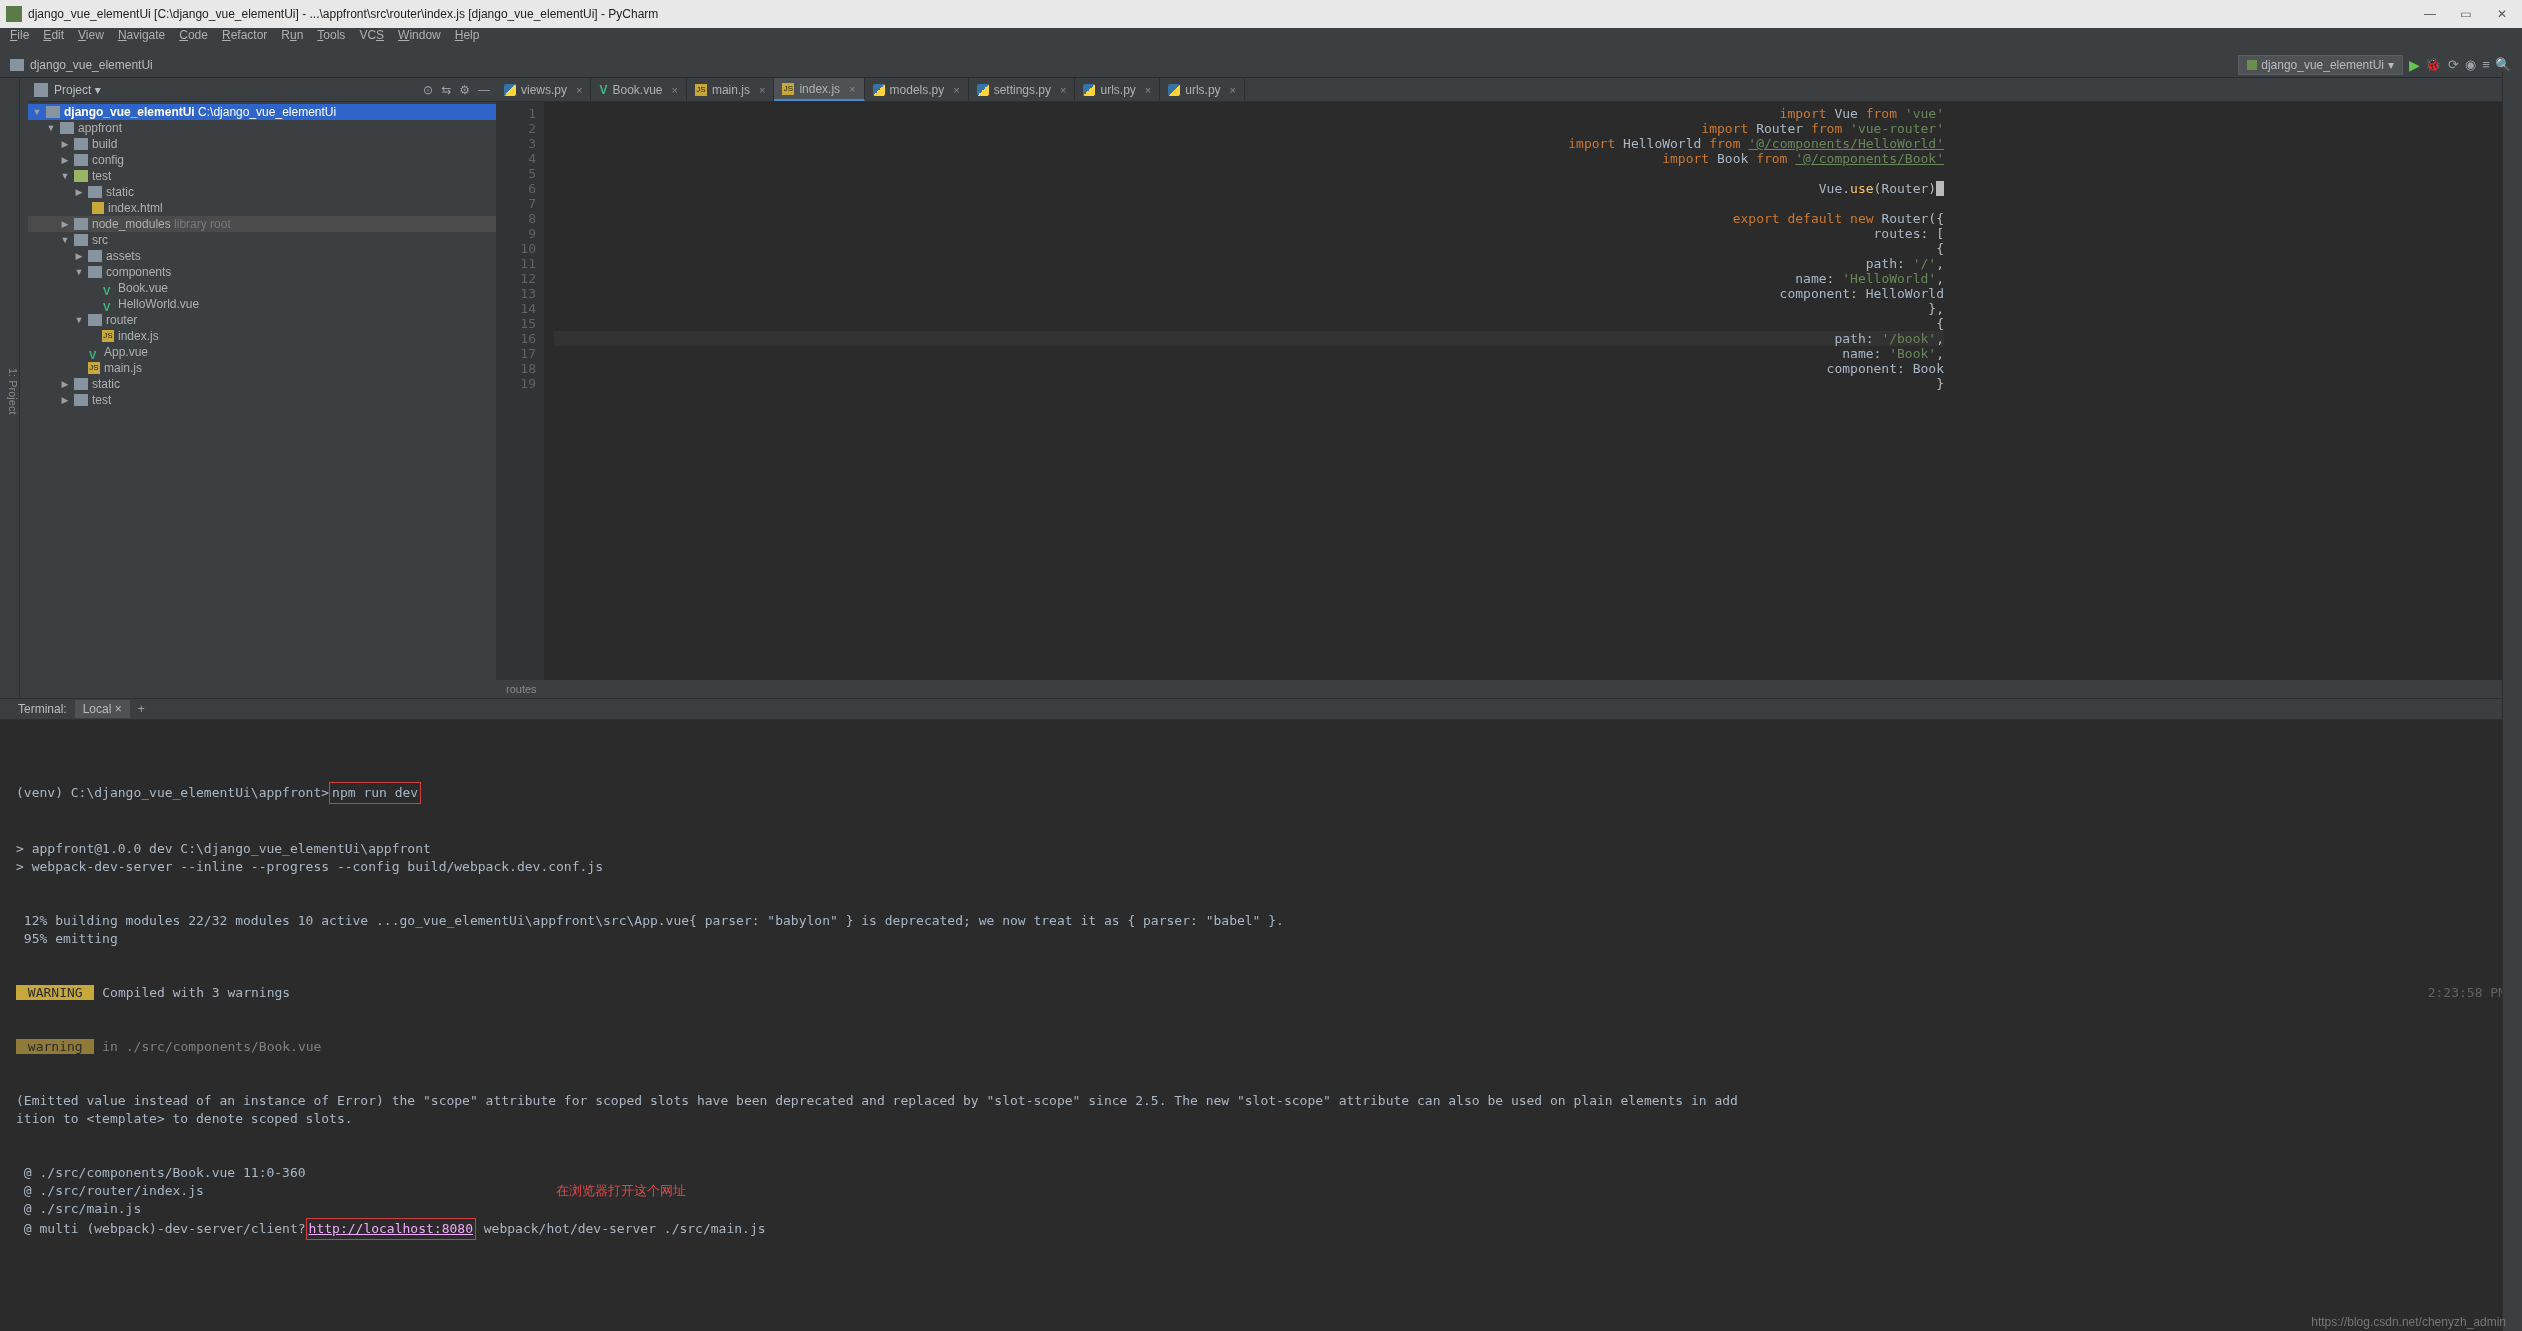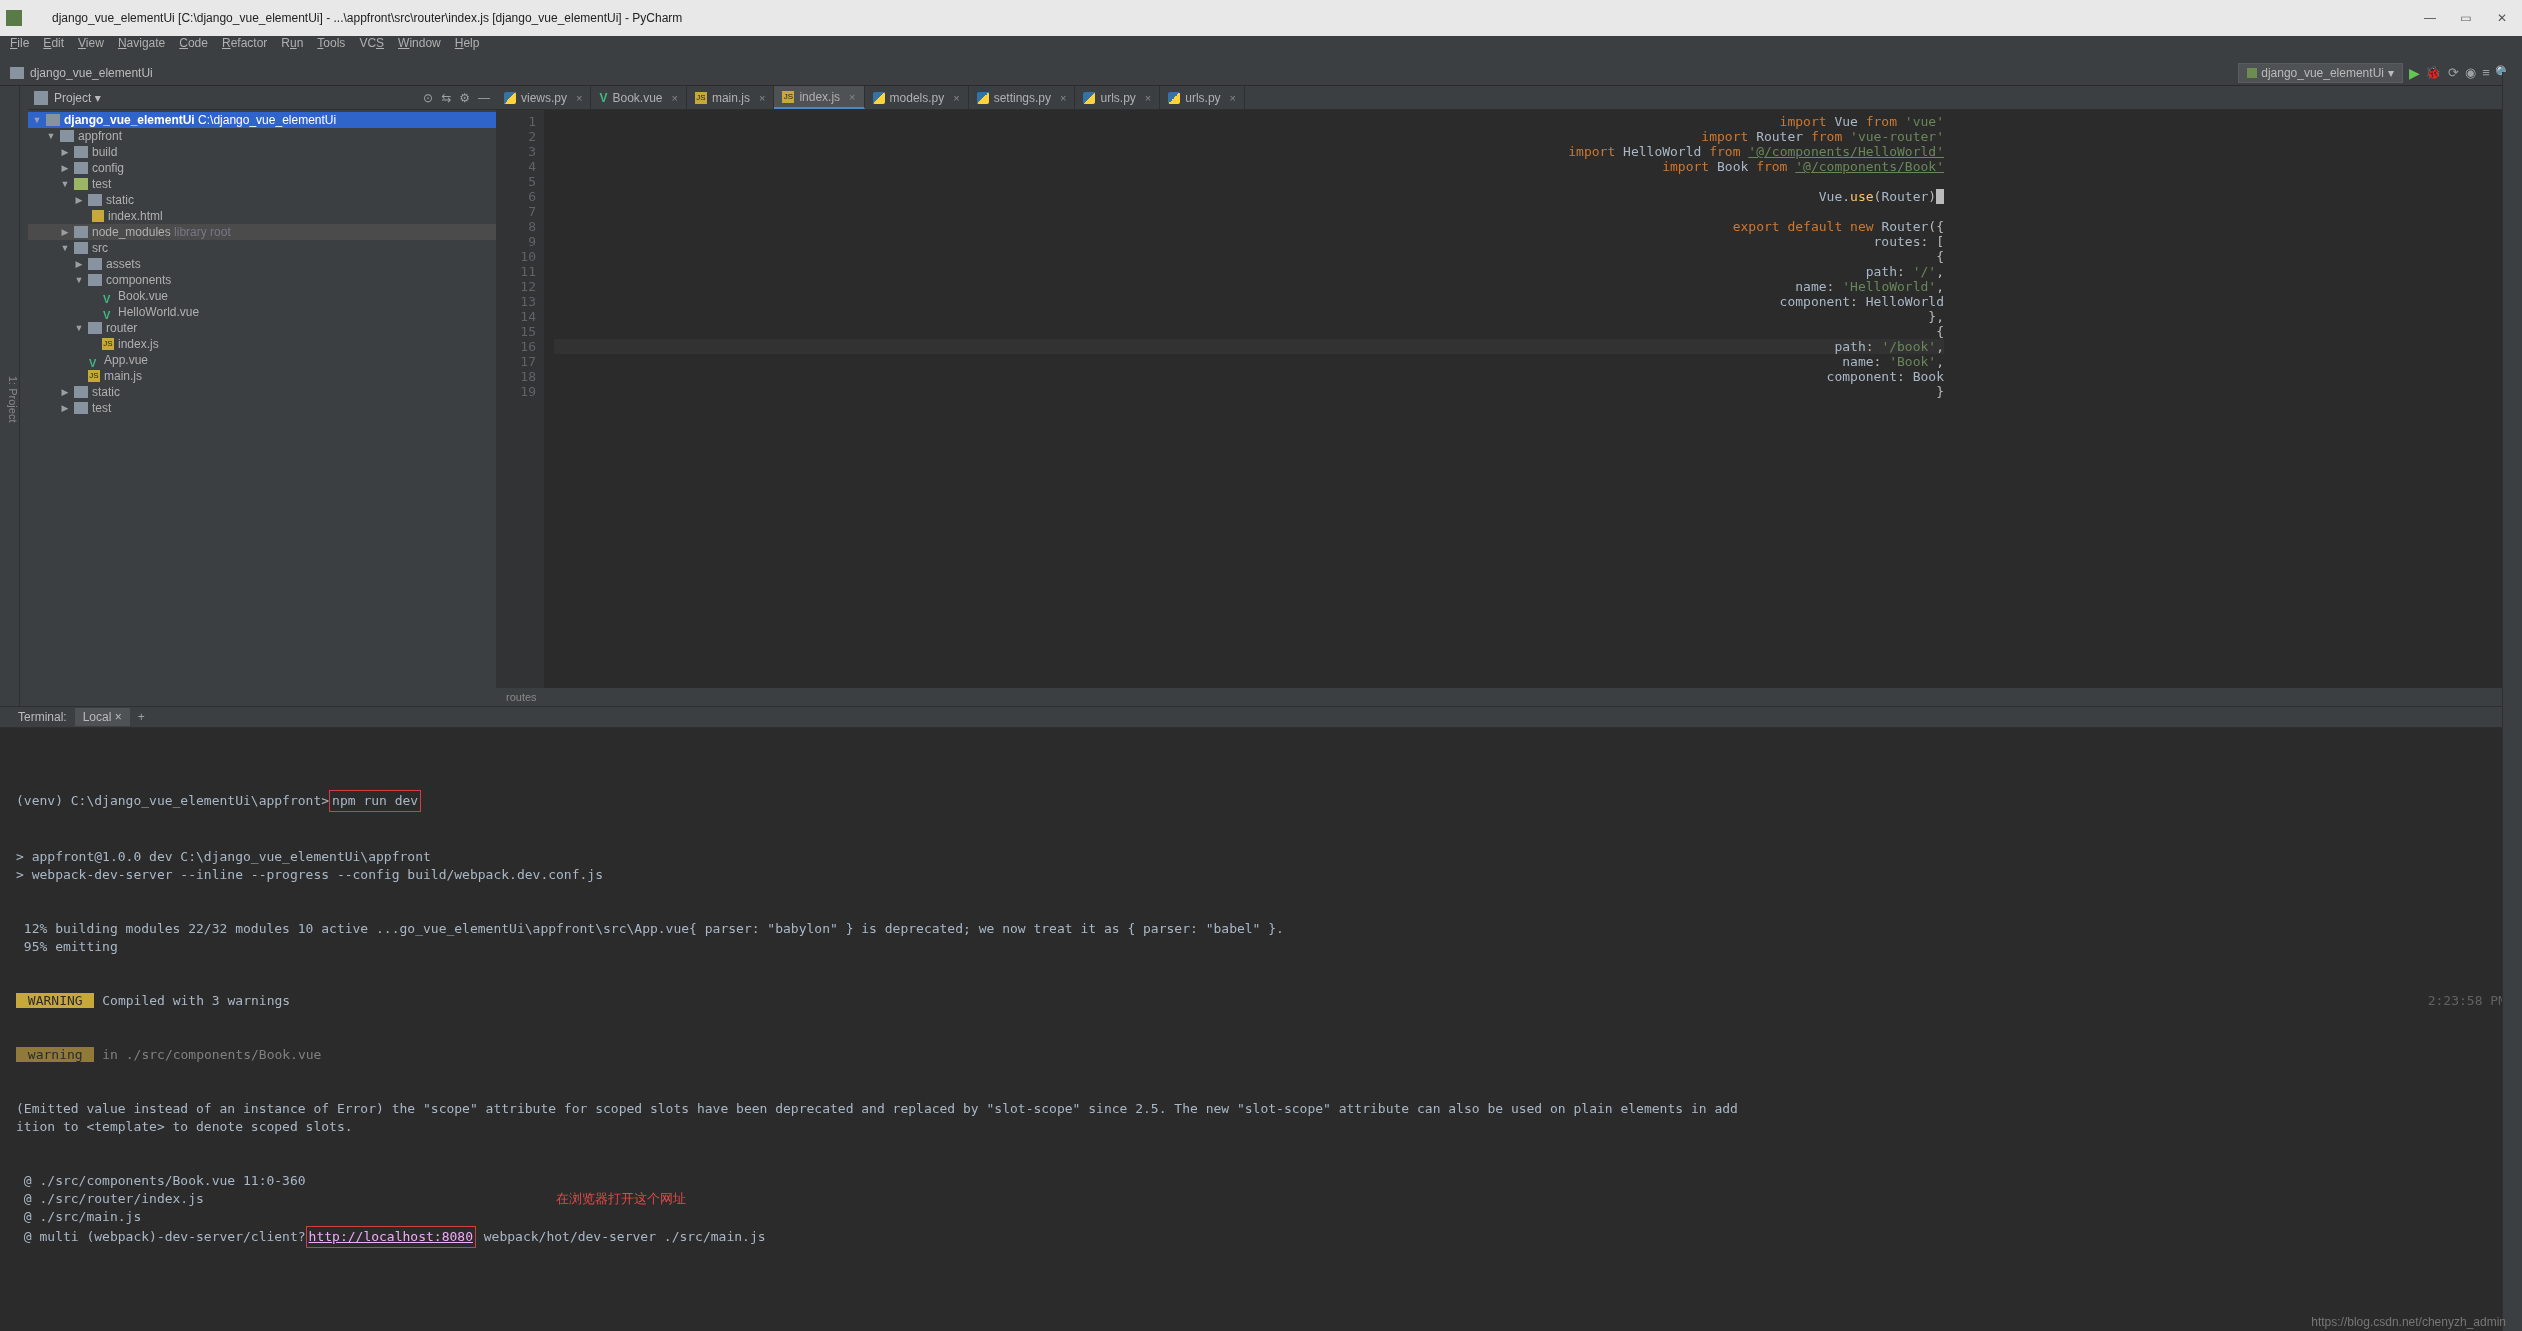--- a/index.html
+++ b/index.html
@@ -1,17 +1,17 @@
 <!DOCTYPE html>
 <html><head>
 <meta charset="utf-8">
 <style>
 * { margin:0; padding:0; box-sizing:border-box; }
 body { font-family:"Segoe UI",Arial,sans-serif; font-size:12px; background:#3c3f41; color:#bbb; width:2522px; height:1331px; overflow:hidden; position:relative; }
-.titlebar { height:36px; background:#e8e8e8; color:#222; display:flex; align-items:center; padding:0 6px;gap:24px; }
+.titlebar { height:28px; background:#e8e8e8; color:#222; display:flex; align-items:center; padding:0 6px; }
 .titlebar .ico{width:16px;height:16px;background:#5a7a48;margin-right:6px;}
 .titlebar .btns{margin-left:auto;display:flex;gap:8px;}
 .titlebar .btns span{width:28px;height:14px;display:flex;align-items:center;justify-content:center;color:#555;}
 .menubar{height:24px;background:#3c3f41;display:flex;align-items:flex-start;padding:0 4px;gap:2px;}
 .menubar span{padding:0 6px;color:#b0b0b0;}
 .menubar span u{text-decoration:underline;}
 .toolbar{height:26px;background:#3c3f41;display:flex;align-items:center;padding:0 10px;border-bottom:1px solid #2a2a2a;}
 .toolbar .breadcrumb{display:flex;align-items:center;gap:6px;}
 .toolbar .folder-icon{width:14px;height:12px;background:#87939e;display:inline-block;}
 .toolbar .right{margin-left:auto;display:flex;align-items:center;gap:6px;}

